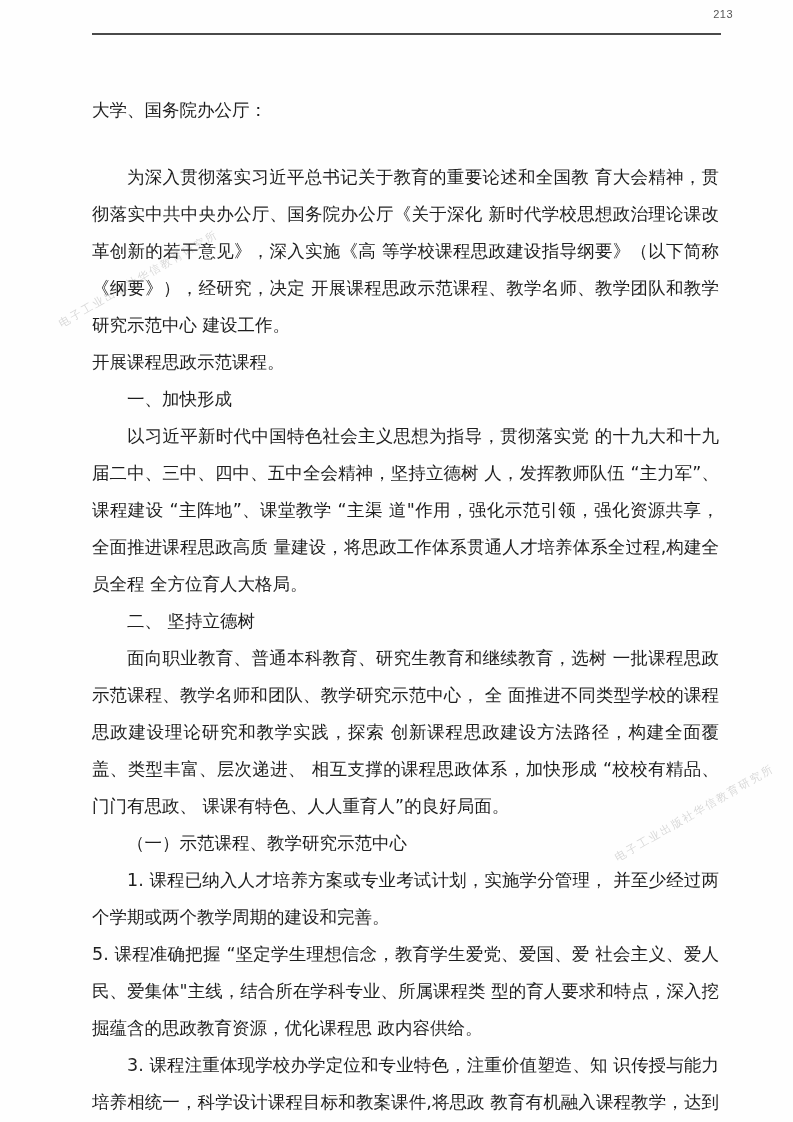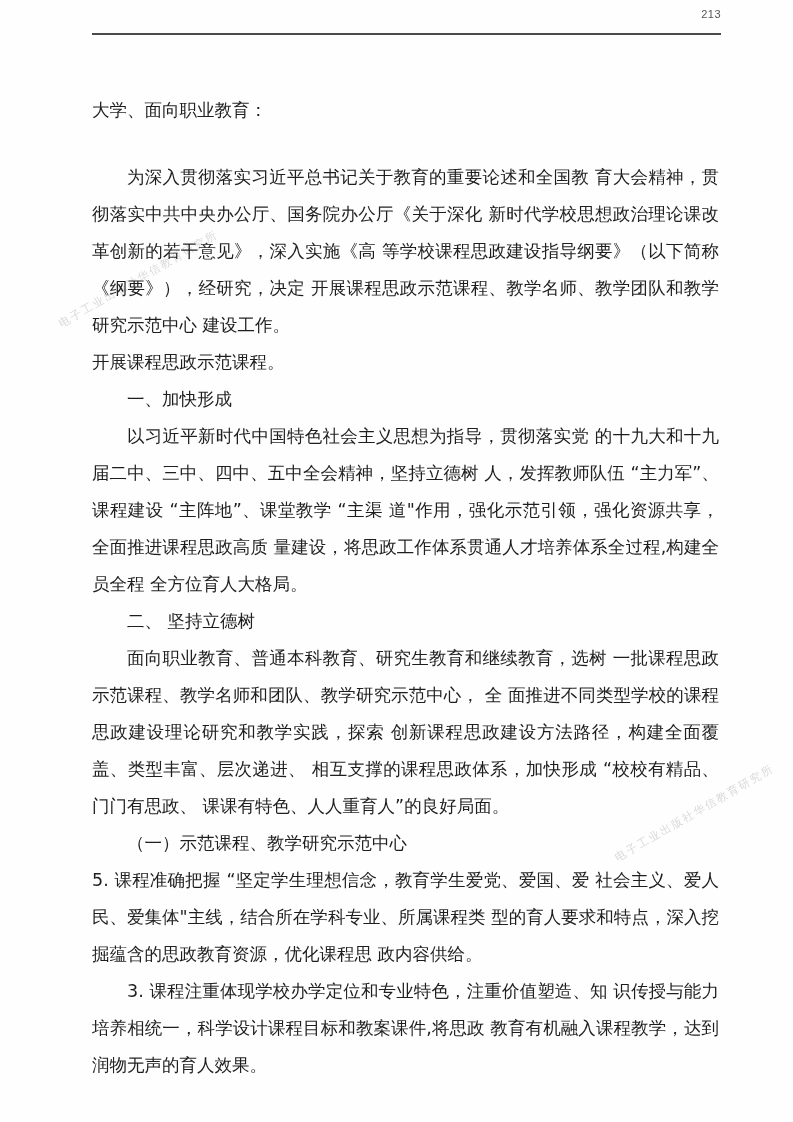--- a/index.html
+++ b/index.html
@@ -14,21 +14,21 @@
     position: relative;
     width: 793px;
     height: 1122px;
     background: #fefefe;
     overflow: hidden;
     box-sizing: border-box;
   }
   .page-number {
     position: absolute;
     top: 8px;
-    right: 72px;
+    right: 60px;
     font-size: 11px;
     color: #555;
     font-family: "Liberation Sans", sans-serif;
     letter-spacing: 0.5px;
   }
   .header-rule {
     position: absolute;
     top: 33px;
     left: 92px;
     right: 72px;
@@ -79,25 +79,26 @@
 
 <div class="page">
 
   <div class="page-number">213</div>
   <div class="header-rule"></div>
 
   <div class="watermark wm1">电子工业出版社华信教育研究所</div>
   <div class="watermark wm2">电子工业出版社华信教育研究所</div>
 
   <div class="content">
-    <p>大学、面向职业教育：</p>
+    <p>大学、国务院办公厅：</p>
     <p class="indent2 gap-before">为深入贯彻落实习近平总书记关于教育的重要论述和全国教 育大会精神，贯彻落实中共中央办公厅、国务院办公厅《关于深化 新时代学校思想政治理论课改革创新的若干意见》，深入实施《高 等学校课程思政建设指导纲要》（以下简称《纲要》），经研究，决定 开展课程思政示范课程、教学名师、教学团队和教学研究示范中心 建设工作。</p>
     <p>开展课程思政示范课程。</p>
     <p class="heading">一、加快形成</p>
     <p class="indent2">以习近平新时代中国特色社会主义思想为指导，贯彻落实党 的十九大和十九届二中、三中、四中、五中全会精神，坚持立德树 人，发挥教师队伍 “主力军”、课程建设 “主阵地”、课堂教学 “主渠 道"作用，强化示范引领，强化资源共享，全面推进课程思政高质 量建设，将思政工作体系贯通人才培养体系全过程,构建全员全程 全方位育人大格局。</p>
     <p class="heading">二、 坚持立德树</p>
     <p class="indent2">面向职业教育、普通本科教育、研究生教育和继续教育，选树 一批课程思政示范课程、教学名师和团队、教学研究示范中心， 全 面推进不同类型学校的课程思政建设理论研究和教学实践，探索 创新课程思政建设方法路径，构建全面覆盖、类型丰富、层次递进、 相互支撑的课程思政体系，加快形成 “校校有精品、门门有思政、 课课有特色、人人重育人”的良好局面。</p>
     <p class="indent2">（一）示范课程、教学研究示范中心</p>
+    <p class="indent2">1. 课程已纳入人才培养方案或专业考试计划，实施学分管理， 并至少经过两个学期或两个教学周期的建设和完善。</p>
     <p>5. 课程准确把握 “坚定学生理想信念，教育学生爱党、爱国、爱 社会主义、爱人民、爱集体"主线，结合所在学科专业、所属课程类 型的育人要求和特点，深入挖掘蕴含的思政教育资源，优化课程思 政内容供给。</p>
     <p class="indent2">3. 课程注重体现学校办学定位和专业特色，注重价值塑造、知 识传授与能力培养相统一，科学设计课程目标和教案课件,将思政 教育有机融入课程教学，达到润物无声的育人效果。</p>
   </div>
 
 </div>
 
 </body></html>

